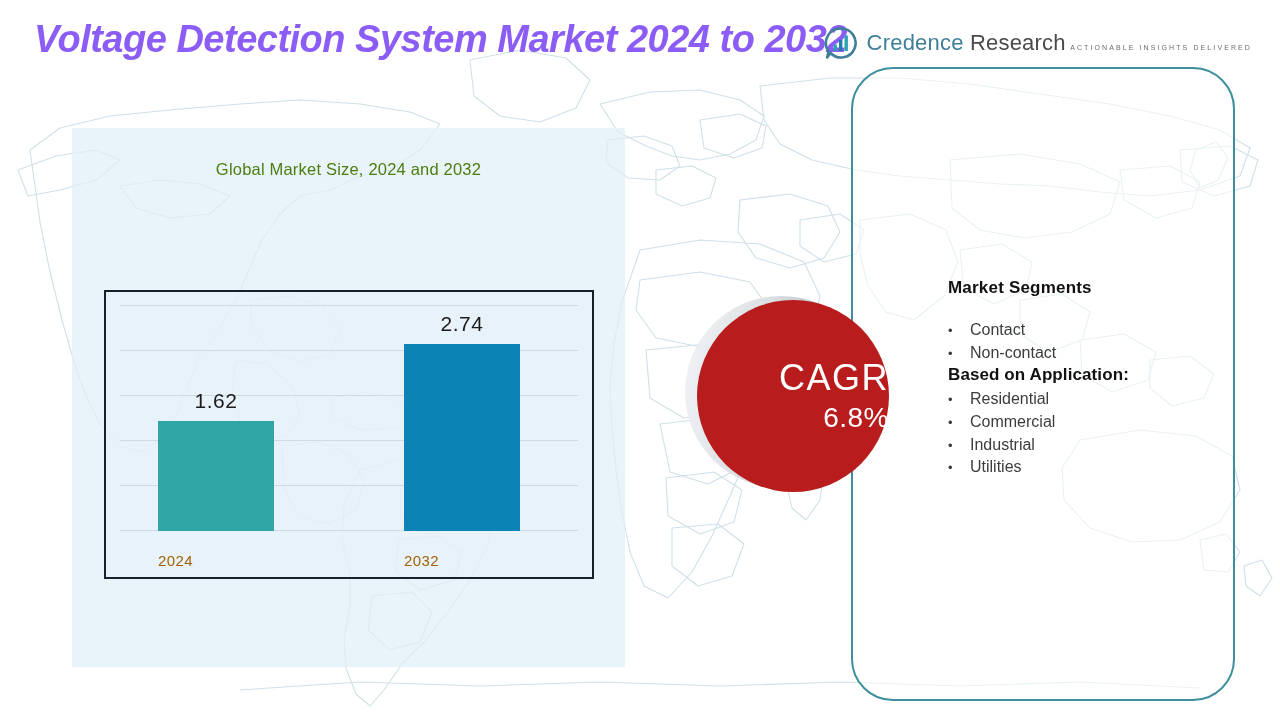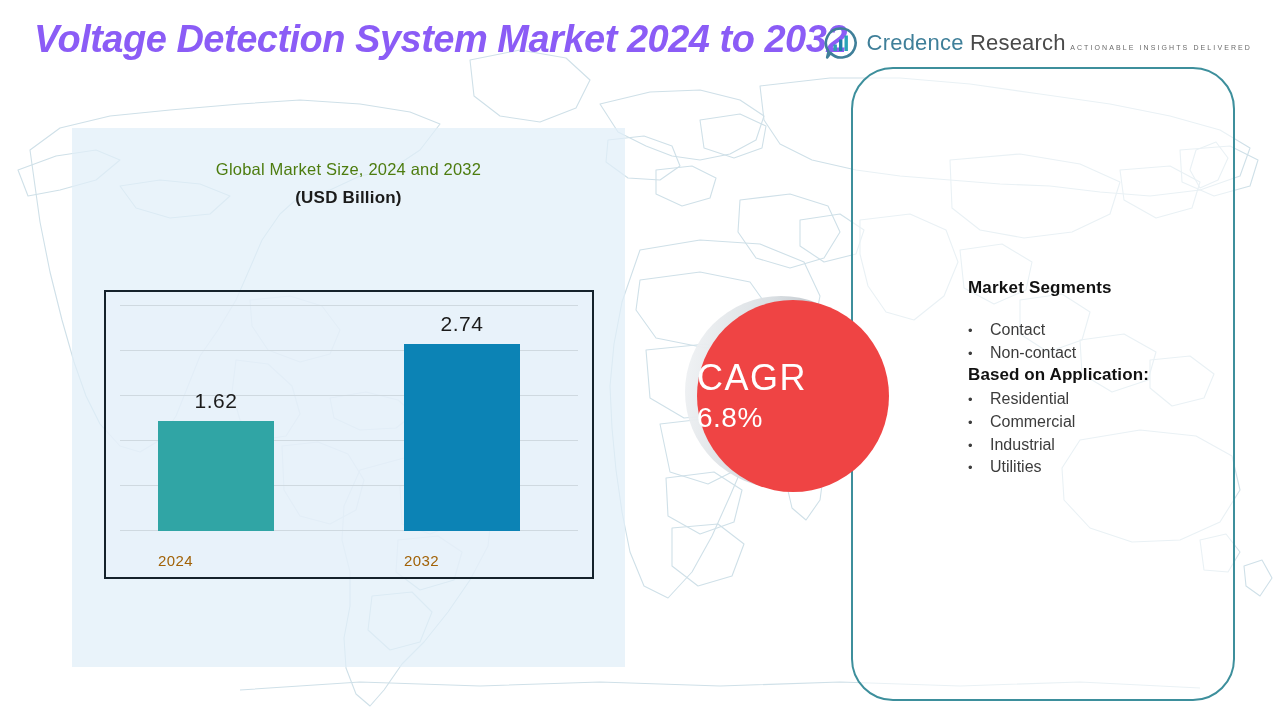--- a/index.html
+++ b/index.html
@@ -92,40 +92,40 @@
     z-index:4;
   }
   #cagr-shadow {
     position:absolute; left:-12px; top:-4px; width:192px; height:192px;
     border-radius:50%;
     background:linear-gradient(100deg,#f2f4f6 0%,#d9dee2 38%,#bdc4ca 60%,#e9ecef 100%);
     opacity:.95;
   }
   #cagr-circle {
     position:absolute; left:0; top:0; width:192px; height:192px;
-    border-radius:50%; background:#ef4444;
+    border-radius:50%; background:#b91c1c;
     display:flex; flex-direction:column;
-    align-items:flex-start; justify-content:center;
+    align-items:flex-end; justify-content:center;
     color:#ffffff;
   }
   #cagr-circle .cagr-word {
     font-size:36px; letter-spacing:1.5px; line-height:1;
   }
   #cagr-circle .cagr-value {
     font-size:28px; letter-spacing:.5px; line-height:1; margin-top:8px;
   }
 
   
   #segments-panel {
     position:absolute; left:851px; top:67px; width:384px; height:634px;
     border:2px solid #3d8f9c; border-radius:42px;
     background:rgba(255,255,255,0.55); z-index:3;
   }
   #segments-content {
-    position:absolute; left:968px; top:278px; width:290px; z-index:5;
+    position:absolute; left:948px; top:278px; width:290px; z-index:5;
   }
   #segments-title {
     font-size:17px; font-weight:bold; color:#111111; letter-spacing:.2px;
   }
   .segment-group { margin-top:21px; }
   .segment-group + .segment-group { margin-top:0; }
   .segment-group-title {
     font-size:17px; font-weight:bold; color:#111111;
     letter-spacing:.1px; margin-bottom:3px;
   }
@@ -230,21 +230,20 @@
   <span class="wordmark">
     <span class="brand-name"><span>Credence</span><span class="b2"> Research</span></span>
     <span class="brand-tag">Actionable Insights Delivered</span>
   </span>
 </div>
 
 <div id="left-panel"></div>
 
 <div id="chart-heading">
   <div class="line1">Global Market Size,  2024 and 2032</div>
-  <div class="line2">(USD Billion)</div>
 </div>
 
 <div id="chart-box">
   <div id="grid-lines">
       <div class="gridline" style="bottom: 46px;"></div>
       <div class="gridline" style="bottom: 91px;"></div>
       <div class="gridline" style="bottom: 136px;"></div>
       <div class="gridline" style="bottom: 181px;"></div>
       <div class="gridline" style="bottom: 226px;"></div>
       <div class="gridline" style="bottom: 271px;"></div>

